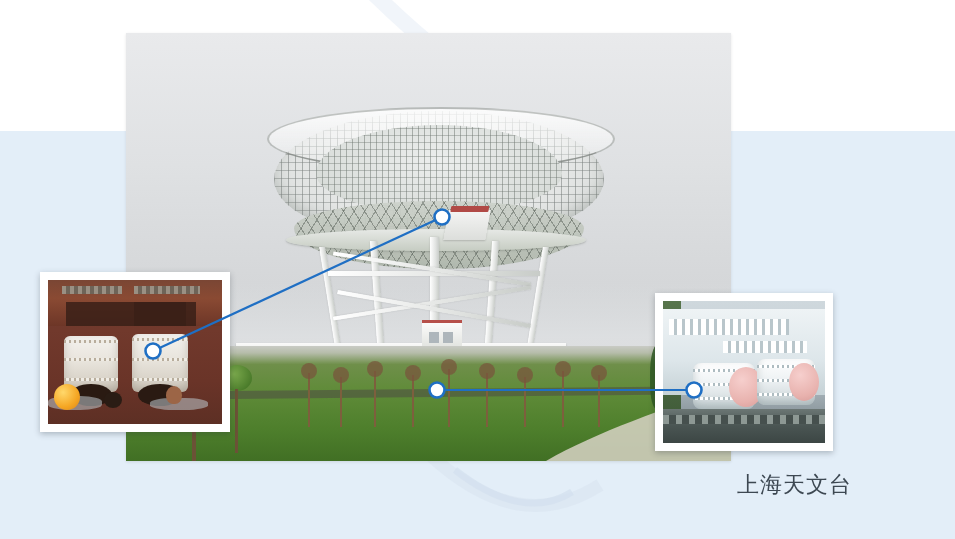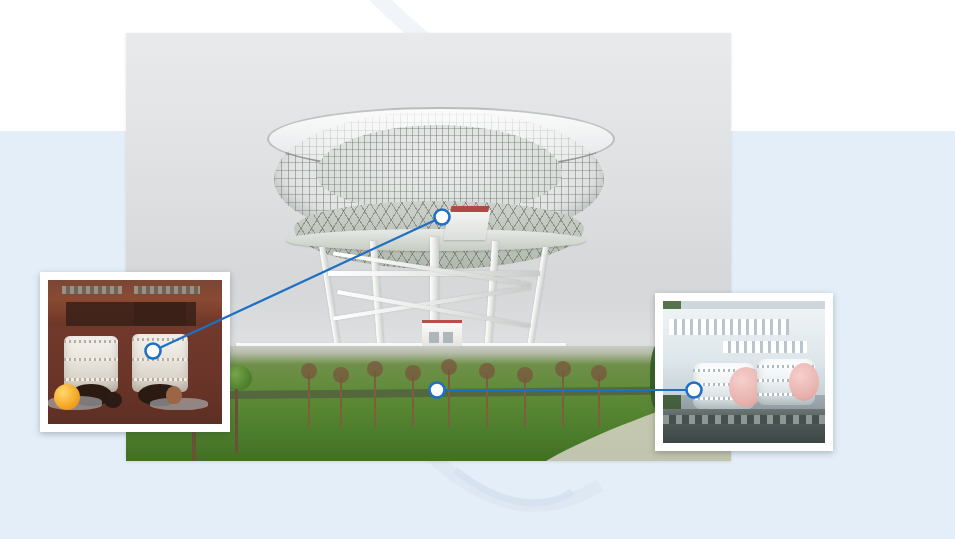--- a/index.html
+++ b/index.html
@@ -305,14 +305,15 @@
     </g>
     <g>
       <line x1="437" y1="390" x2="694" y2="390" stroke="#1f6fc4" stroke-width="2.2"></line>
     </g>
     <circle cx="442" cy="217" r="7.5" fill="#ffffff" stroke="#1f6fc4" stroke-width="2.6"></circle>
     <circle cx="437" cy="390" r="7.5" fill="#ffffff" stroke="#1f6fc4" stroke-width="2.6"></circle>
     <circle cx="153" cy="351" r="7.5" fill="#ffffff" stroke="#1f6fc4" stroke-width="2.6"></circle>
     <circle cx="694" cy="390" r="7.5" fill="#ffffff" stroke="#1f6fc4" stroke-width="2.6"></circle>
   </svg>
 
+  <div class="caption">上海天文台</div>
 
 </div>
 
 </body></html>

